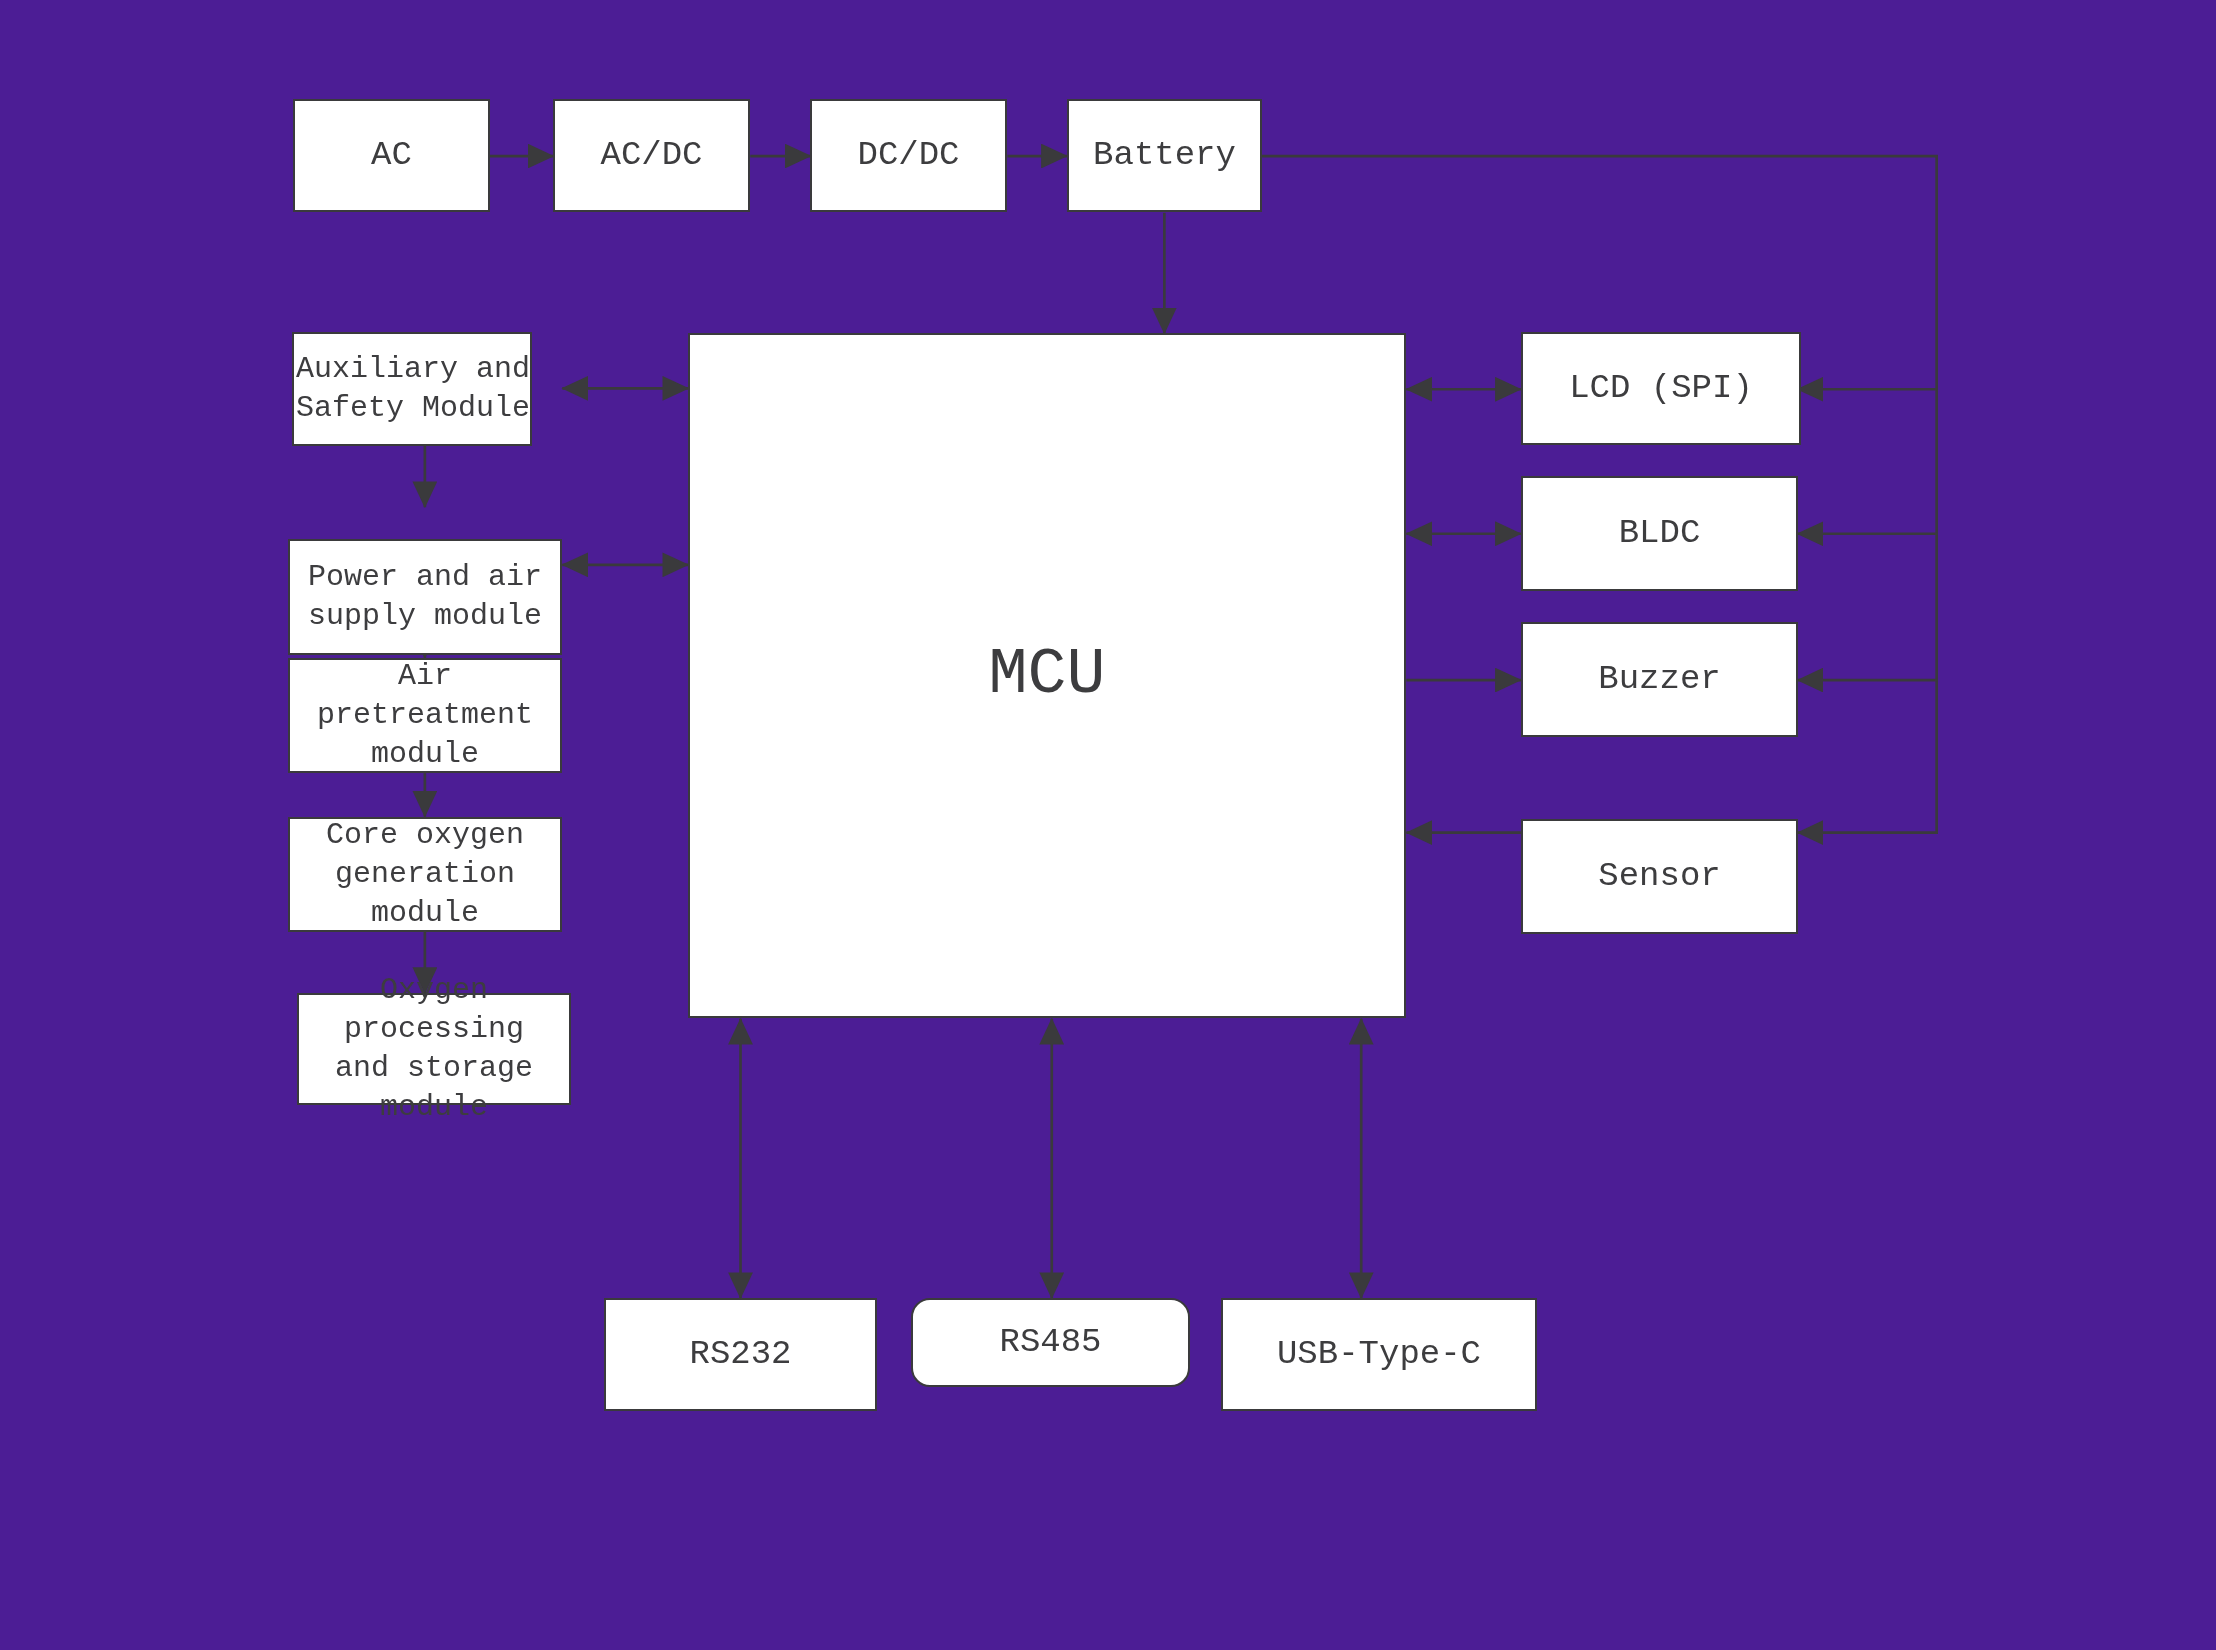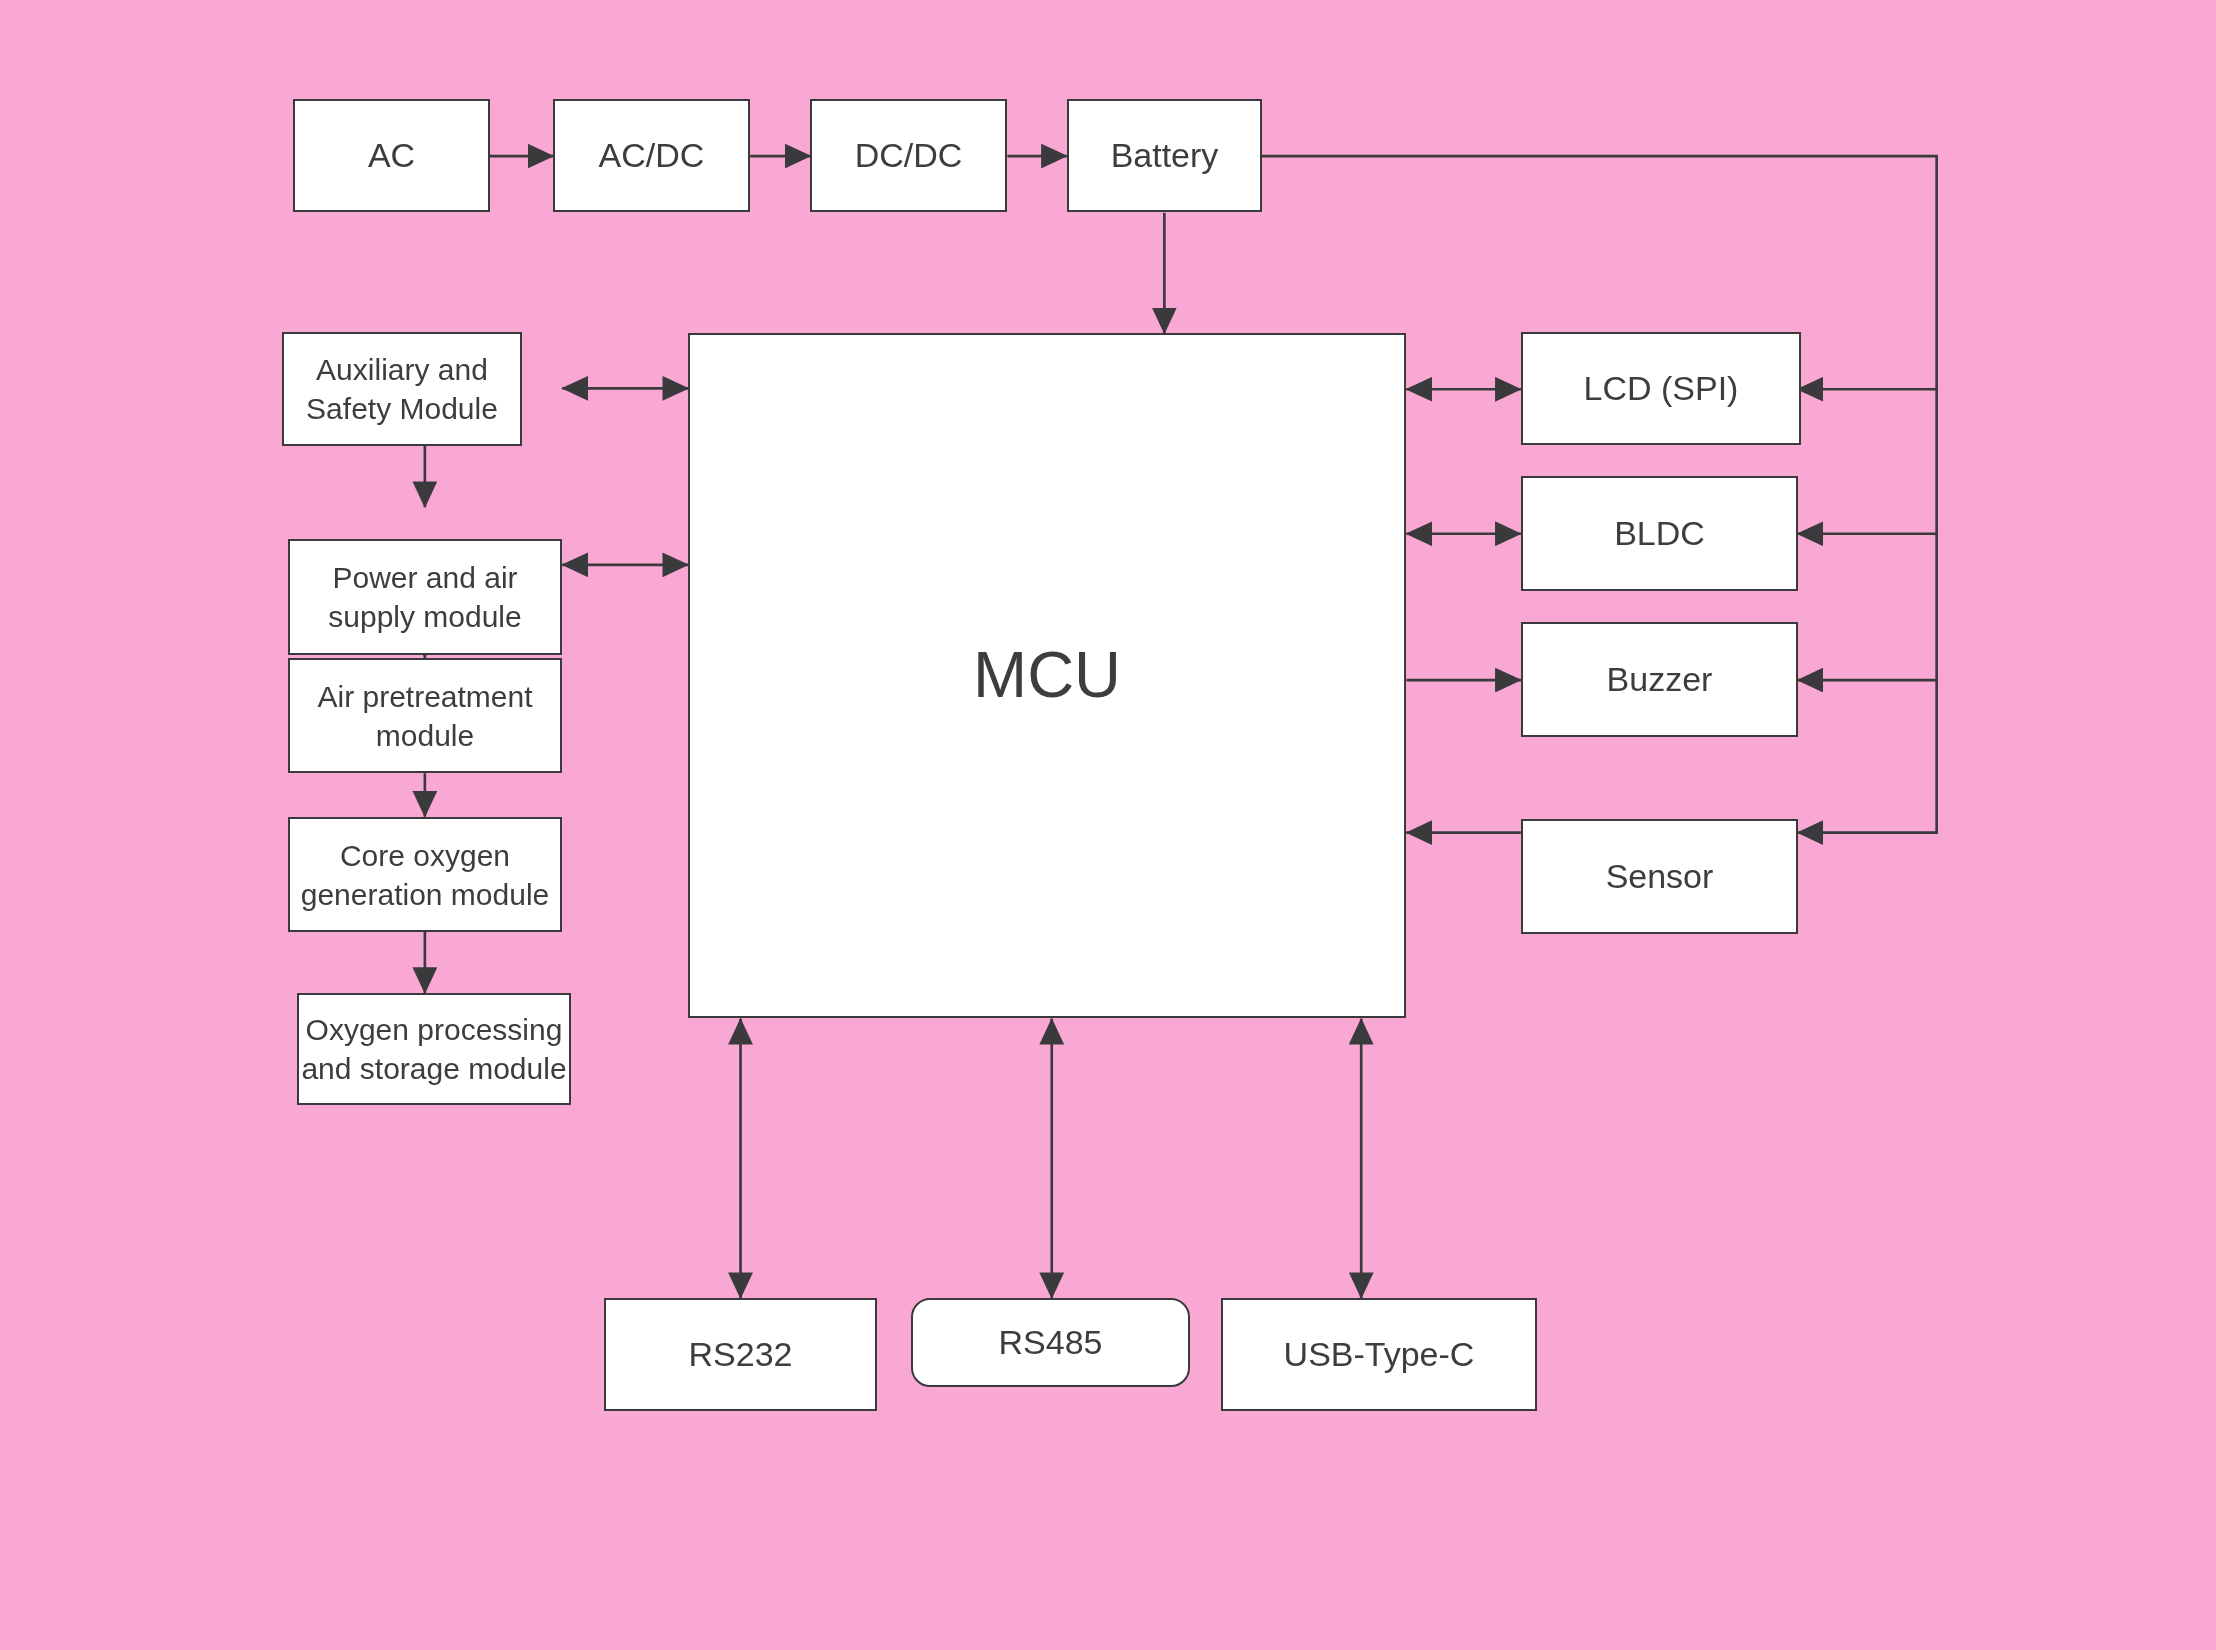--- a/index.html
+++ b/index.html
@@ -1,21 +1,21 @@
 <!DOCTYPE html>
 <html style="font-size:14px"><head>
 <meta charset="utf-8">
 <style>
   html, body { margin: 0; padding: 0; background: #ffffff; }
   .canvas {
     position: relative;
     width: 2217px;
     height: 1651px;
-    background: #f9a8d4;
-    font-family: Liberation Sans, sans-serif;
+    background: #4c1d95;
+    font-family: Liberation Mono, monospace;
     overflow: hidden;
   }
   .wires {
     position: absolute;
     left: 0; top: 0;
     width: 2217px; height: 1651px;
   }
   .edge {
     stroke: #3a3a3c;
     stroke-width: 3;
@@ -38,21 +38,21 @@
   .node span { display: block; }
   .node.two-line { font-size: 30px; }
   .node.mcu-node { font-size: 65px; }
 
   
   .n-ac      { left: 293px;  top: 99px;  width: 197px; height: 113px; }
   .n-acdc    { left: 553px;  top: 99px;  width: 197px; height: 113px; }
   .n-dcdc    { left: 810px;  top: 99px;  width: 197px; height: 113px; }
   .n-battery { left: 1067px; top: 99px;  width: 195px; height: 113px; }
   .n-mcu     { left: 688px;  top: 333px;  width: 718px; height: 685px; }
-  .n-aux     { left: 282px;  top: 332px;  width: 240px; height: 114px; }
+  .n-aux     { left: 292px;  top: 332px;  width: 240px; height: 114px; align-items: flex-end; }
   .n-power   { left: 288px;  top: 507px;  width: 274px; height: 116px; margin-top: 32px; }
   .n-air     { left: 288px;  top: 658px;  width: 274px; height: 115px; }
   .n-core    { left: 288px;  top: 817px;  width: 274px; height: 115px; }
   .n-oxy     { left: 288px;  top: 993px; width: 274px; height: 112px; margin-left: 9px; }
   .n-lcd     { left: 1521px; top: 332px;  width: 280px; height: 113px; justify-content: center; }
   .n-bldc    { left: 1521px; top: 476px;  width: 277px; height: 115px; }
   .n-buzzer  { left: 1521px; top: 622px;  width: 277px; height: 115px; }
   .n-sensor  { left: 1521px; top: 775px;  width: 277px; height: 115px; margin-top: 44px; }
   .n-rs232   { left: 604px;  top: 1298px; width: 273px; height: 113px; }
   .n-rs485   { left: 911px; top: 1298px; width: 279px; height: 89px; border-radius: 19px; }

